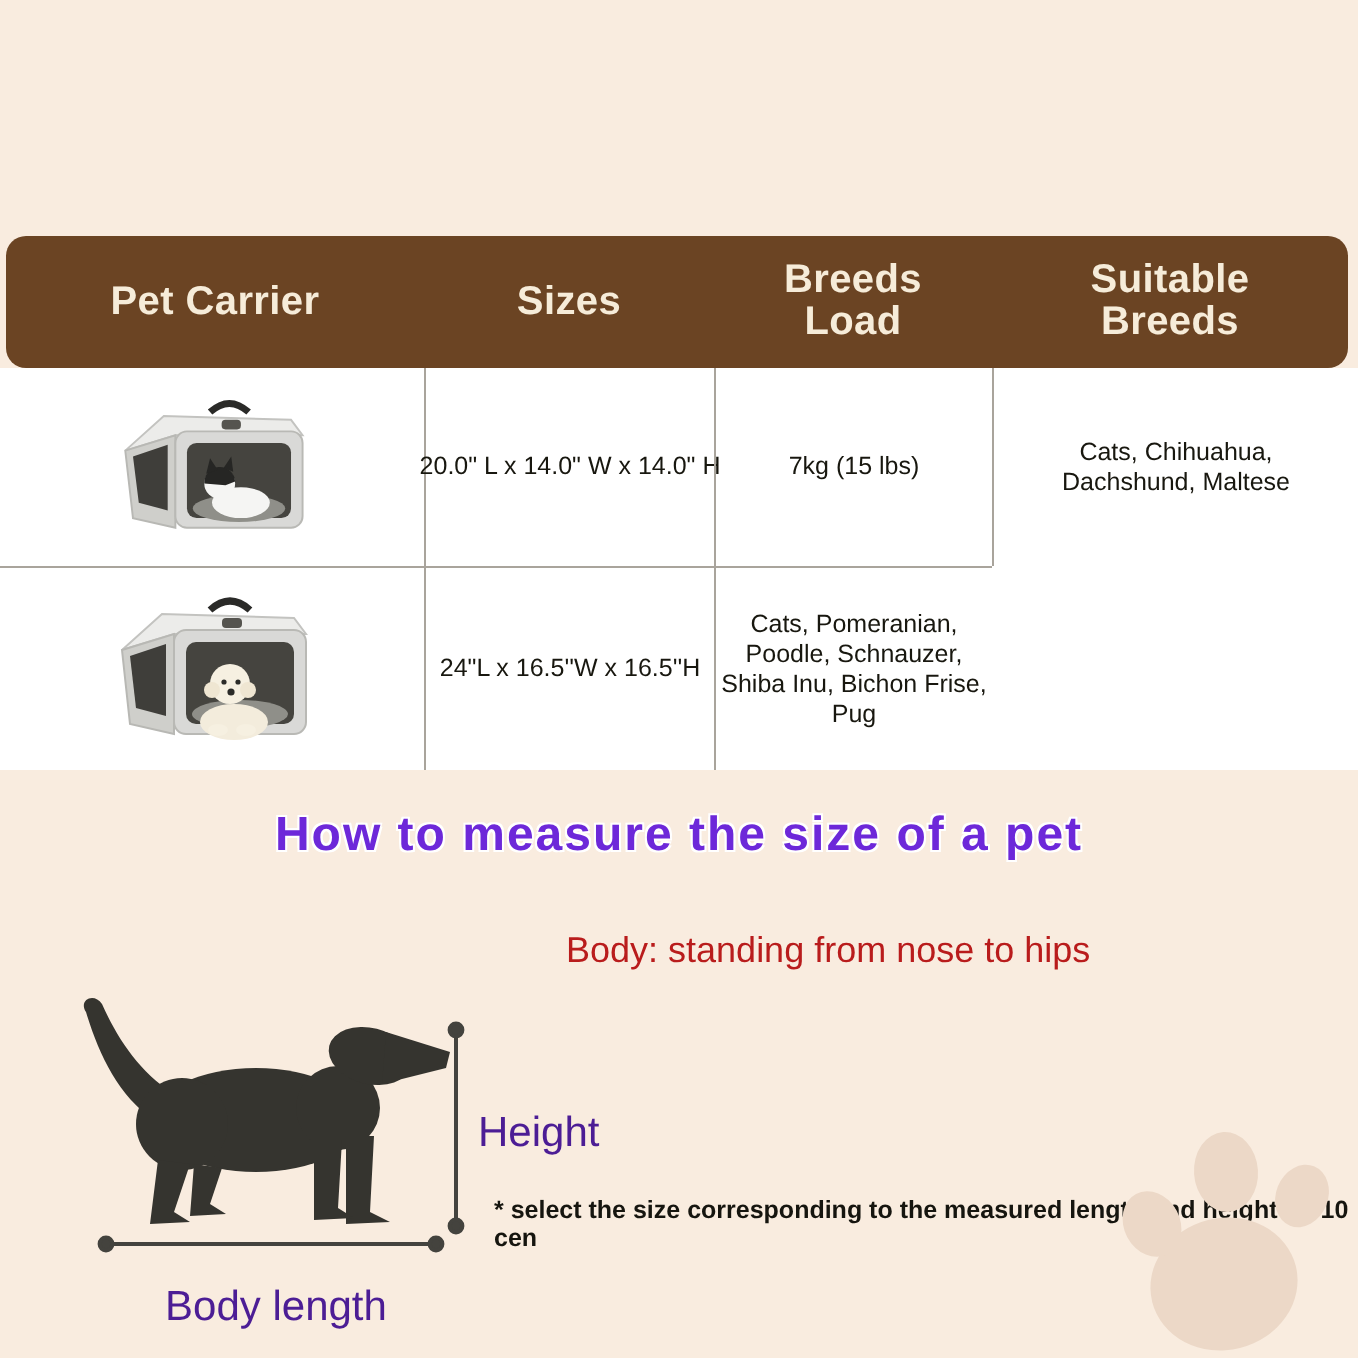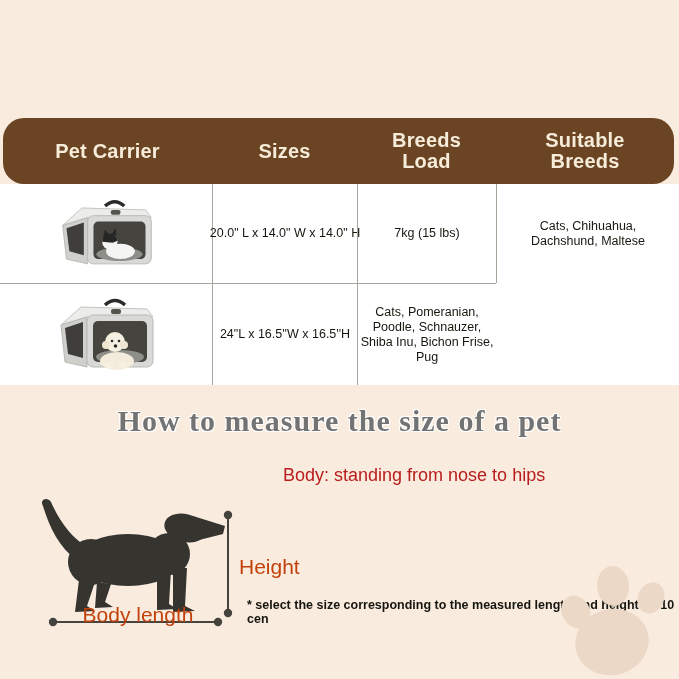--- a/index.html
+++ b/index.html
@@ -8,21 +8,21 @@
     background:#f9ecdf;
     font-family:"Liberation Sans", sans-serif;
     color:#1c1b18;
   }
   .abs{position:absolute;}
   .preline{white-space:pre-line;}
 
   
   .header-bar{
     left:3px;top:118px;width:671px;height:66px;
-    background:#6b4423;border-radius:21px;
+    background:#6b4423;border-radius:10px;
     display:grid;grid-template-columns:209px 145px 139px 1fr;
     align-items:center;
   }
   .header-cell{
     text-align:center;color:#f6ecd9;font-weight:bold;
     font-size:20px;line-height:21px;letter-spacing:.2px;
   }
 
   
   .size-table{
@@ -34,29 +34,29 @@
     display:flex;align-items:center;justify-content:center;
     text-align:center;font-size:12.5px;line-height:15px;color:#18170f;
   }
   .cell.vline{border-left:1px solid #a9a49c;}
   .row2{border-top:1px solid #a9a49c;}
   .cell .nowrap{white-space:nowrap;}
 
   
   .measure-title{
     left:0;top:404px;width:679px;text-align:center;
-    font-family:Liberation Serif, serif;
-    font-size:30px;font-weight:900;letter-spacing:1px;color:#737373;
+    font-family:Liberation Sans, sans-serif;
+    font-size:24px;font-weight:900;letter-spacing:1px;color:#6d28d9;
     text-shadow:-1px -1px 0 #ffffff,1px -1px 0 #ffffff,-1px 1px 0 #ffffff,1px 1px 0 #ffffff;
   }
   .measure-lines{
     left:283px;top:459px;font-size:18px;line-height:33px;color:#b91c1c;
   }
   .diagram-label{
-    font-size:21px;color:#c2410c;
+    font-size:21px;color:#4c1d95;
   }
   .footnote{
     left:247px;top:598px;font-size:12.5px;color:#16150f;font-weight:bold;
   }
 </style>
 </head>
 <body>
 
 <div class="abs header-bar">
   <div class="header-cell preline">Pet Carrier</div>
@@ -154,21 +154,21 @@
     <circle cx="203" cy="115" r="3.2"></circle>
   </g>
   <g stroke="#44433e" stroke-width="2" fill="#44433e">
     <line x1="28" y1="124" x2="193" y2="124"></line>
     <circle cx="28" cy="124" r="3.2"></circle>
     <circle cx="193" cy="124" r="3.2"></circle>
   </g>
 </svg>
 
 <div class="abs diagram-label" style="left:239px;top:555px;">Height</div>
-<div class="abs diagram-label" style="left:58px;top:603px;width:160px;text-align:center;">Body length</div>
+<div class="abs diagram-label" style="left:58px;top:642px;width:160px;text-align:center;">Body length</div>
 
 <div class="abs footnote">* select the size corresponding to the measured length and height by 10 cen</div>
 
 <svg class="abs" style="left:552px;top:548px;" width="127" height="131" viewBox="0 0 127 131">
   <g fill="#ecd8c7">
     <ellipse cx="60" cy="94" rx="37" ry="33" transform="rotate(-14 60 94)"></ellipse>
     <ellipse cx="24" cy="64" rx="14" ry="17" transform="rotate(-28 24 64)"></ellipse>
     <ellipse cx="61" cy="38" rx="16" ry="20" transform="rotate(-4 61 38)"></ellipse>
     <ellipse cx="99" cy="50" rx="13" ry="16" transform="rotate(22 99 50)"></ellipse>
   </g>

